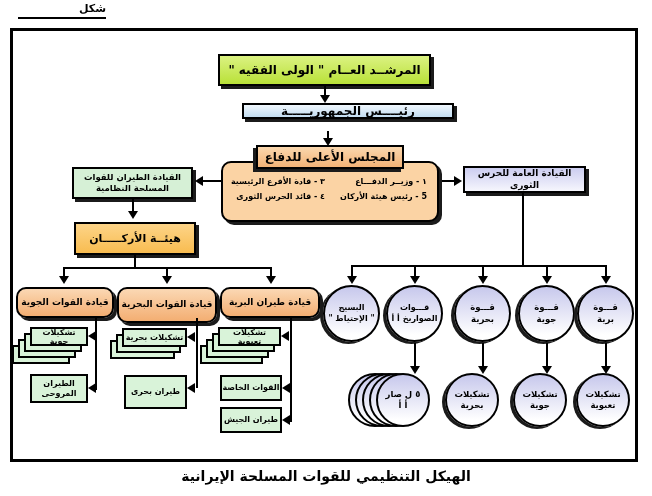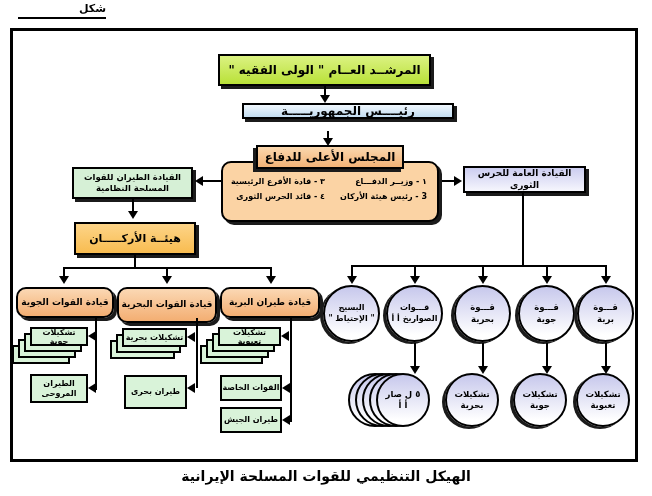--- a/index.html
+++ b/index.html
@@ -44,21 +44,21 @@
   <div class="fig-label">شكل</div>
   <div class="abs frame" style="left:10px;top:28px;width:628px;height:434px;"></div>
 
   <div class="bx g-green" style="left:218px;top:54px;width:213px;height:32px;font-size:12px;">المرشــد العــام " الولى الفقيه "</div>
   <div class="bx g-blue" style="left:222px;top:103px;width:212px;height:16px;font-size:12px;margin-left:20px;">رئيــــس الجمهوريـــــة</div>
 
   <div class="bx g-panel round" style="left:221px;top:161px;width:218px;height:61px;z-index:1;align-items:flex-start;justify-content:stretch;">
     <div class="panel-grid" style="width:100%;">
       <div>١ - وزيــر الدفـــاع</div>
       <div>٣ - قادة الأفرع الرئيسية</div>
-      <div>3 - رئيس هيئة الأركان</div>
+      <div>5 - رئيس هيئة الأركان</div>
       <div>٤ - قائد الحرس الثورى</div>
     </div>
   </div>
   <div class="bx g-orange" style="left:256px;top:145px;width:148px;height:24px;font-size:12px;z-index:2;box-shadow:-3px 3px 0 #1b1b1b;">المجلس الأعلى للدفاع</div>
 
   <div class="bx g-mint" style="left:72px;top:167px;width:121px;height:32px;font-size:8.5px;">القيادة الطيران للقوات
 المسلحة النظامية</div>
   <div class="bx g-lav" style="left:463px;top:166px;width:123px;height:27px;font-size:9px;">القيادة العامة للحرس الثورى</div>
 
   <div class="bx g-amber" style="left:74px;top:222px;width:122px;height:33px;font-size:11px;">هيئــة الأركـــــان</div>

